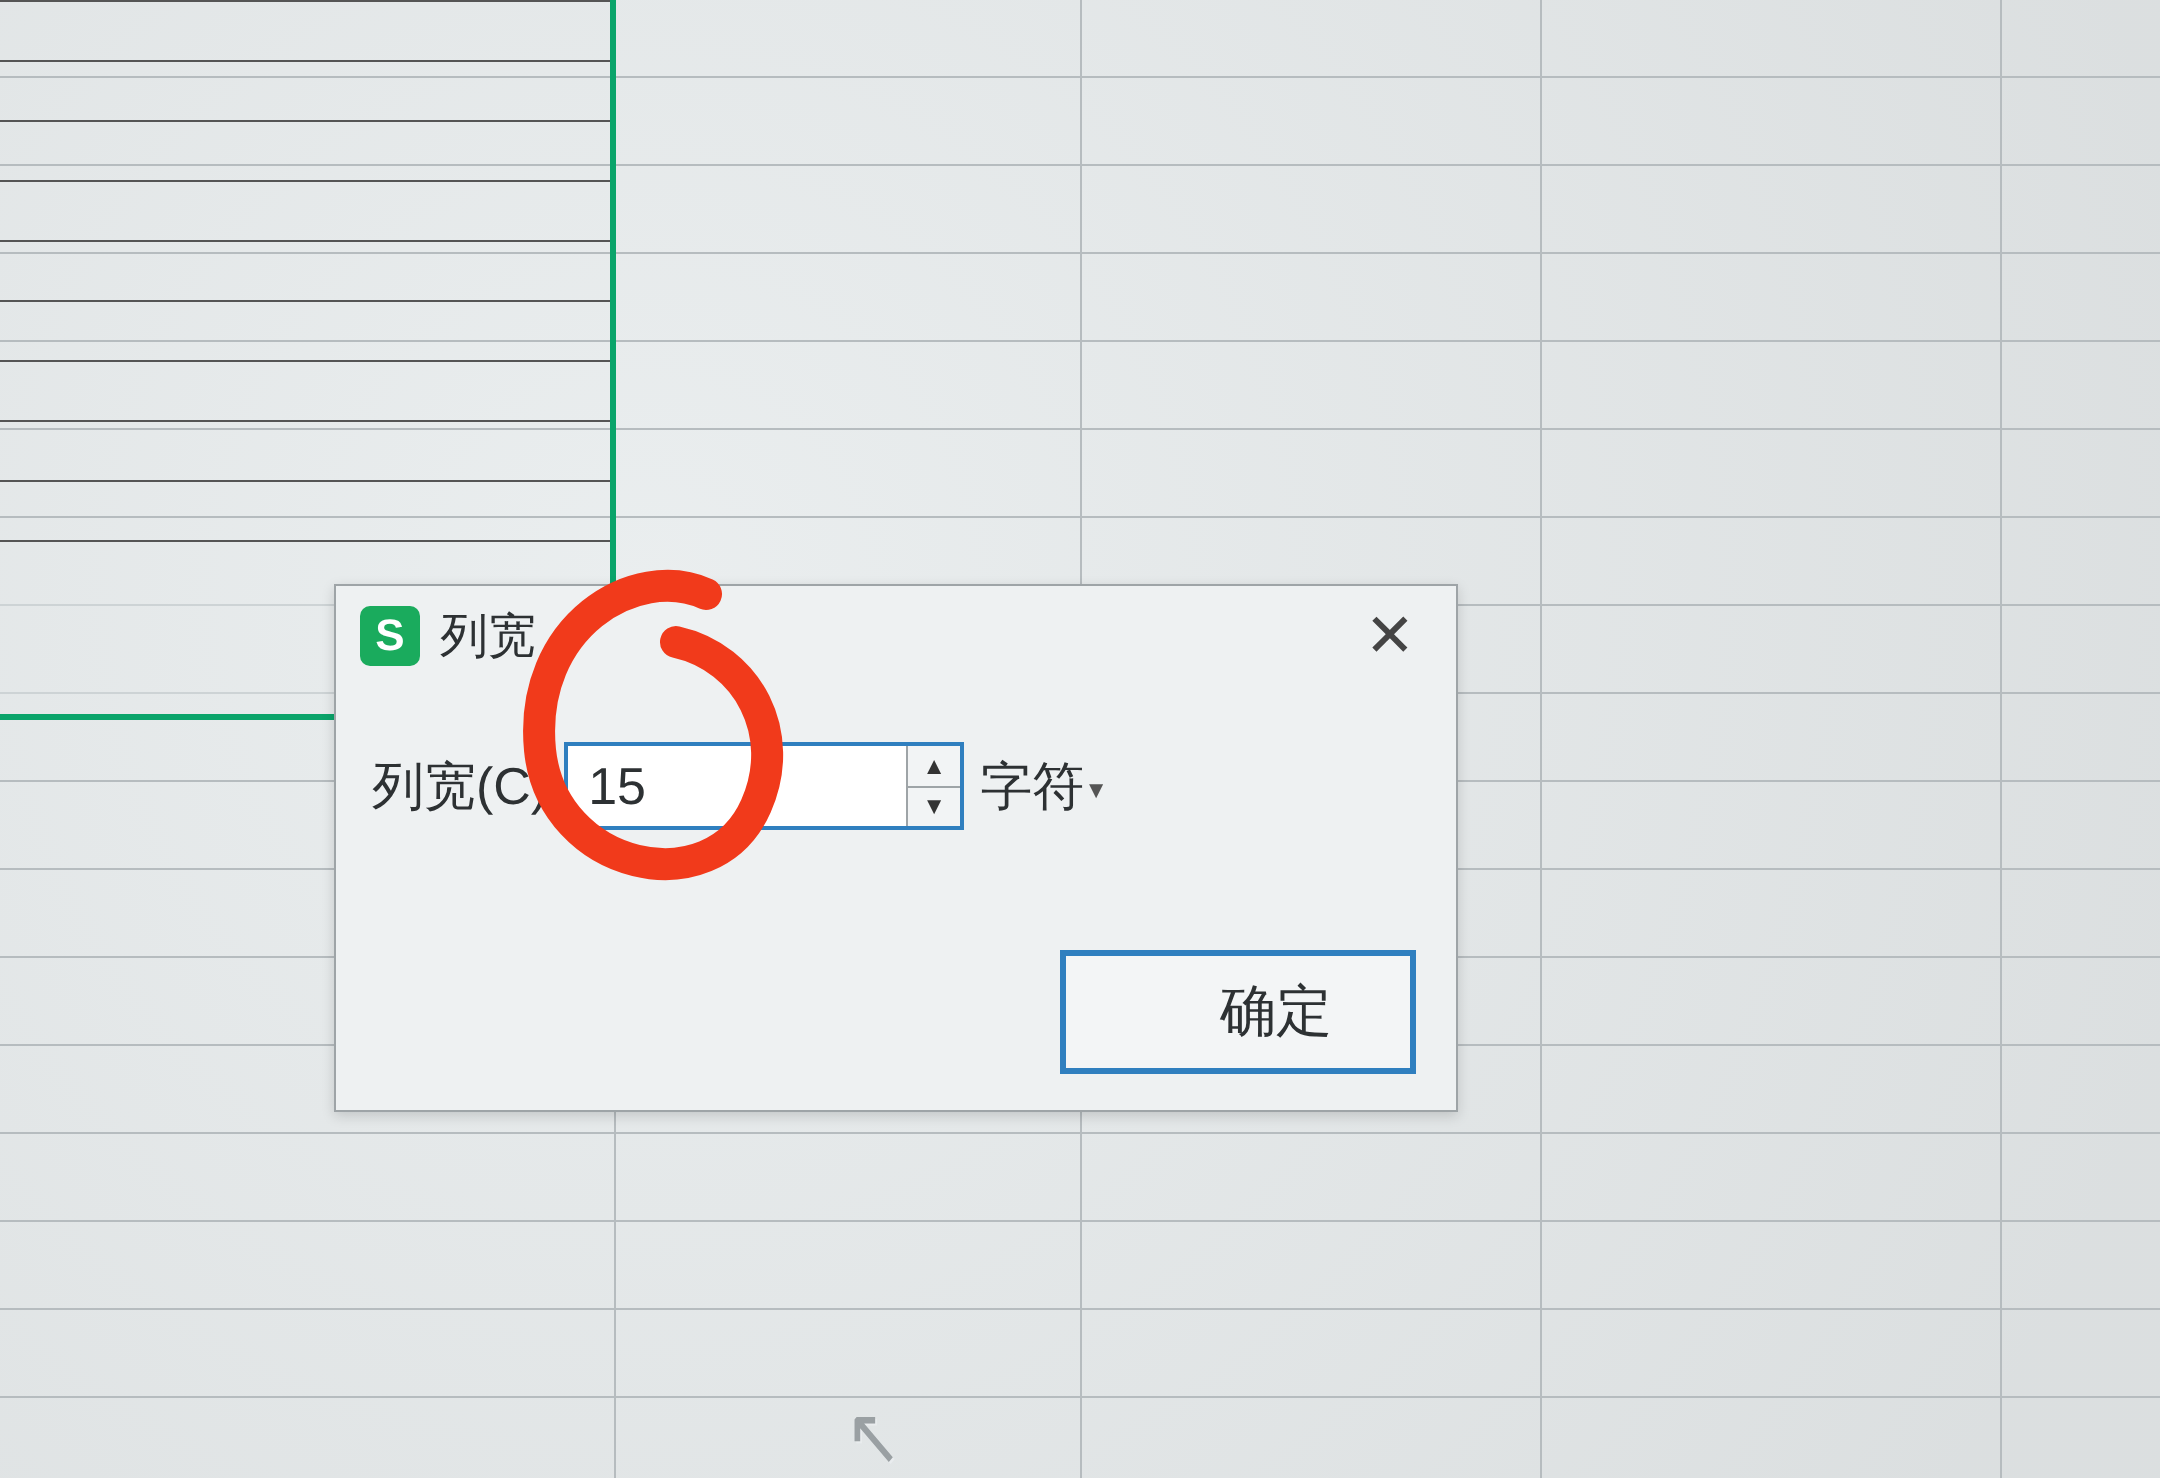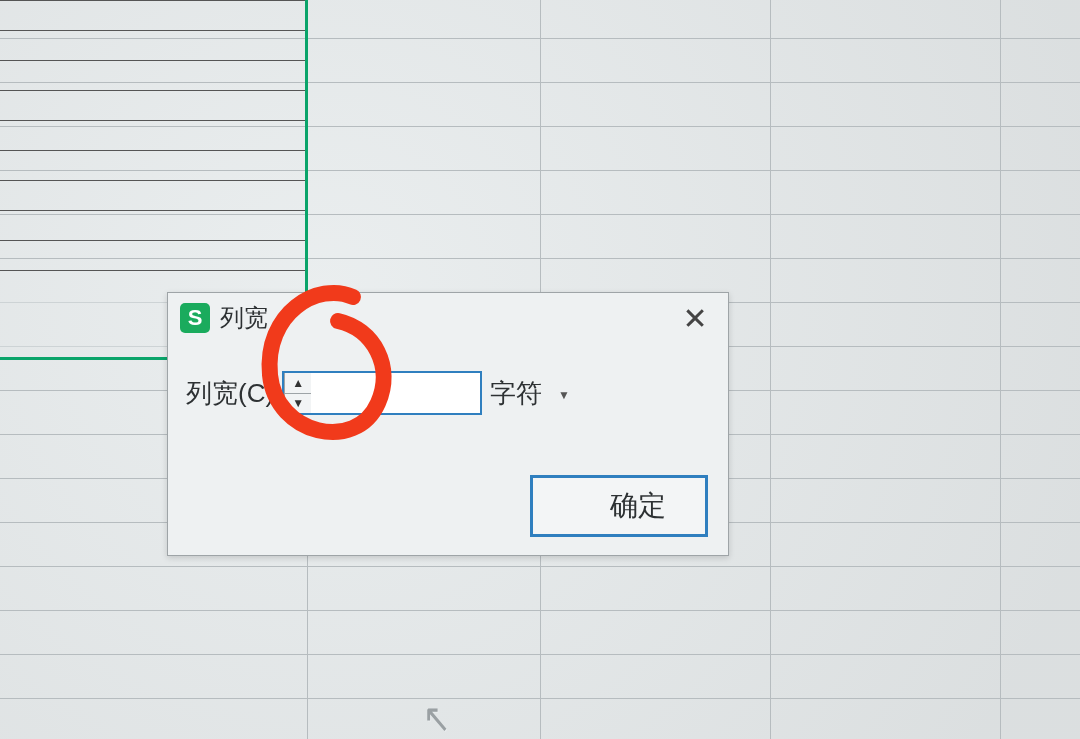--- a/index.html
+++ b/index.html
@@ -105,21 +105,21 @@
     flex:1;
     display:flex;align-items:center;justify-content:center;
     font-size:12px;color:#333;
     background:#f2f4f5;
     border-bottom:1px solid #9ea4a7;
     cursor:default;
     line-height:1;
   }
   .spinner .arrows div:last-child{border-bottom:none;}
   .unit{
-    display:flex;align-items:center;gap:16px;
+    display:flex;align-items:center;gap:0;
     font-size:26px;
     cursor:default;
   }
   .unit .drop{font-size:12px;color:#555;transform:translateY(2px);}
 
   .btn-row{
     position:absolute;left:0;right:0;bottom:18px;
     display:flex;justify-content:flex-end;gap:20px;
     padding:0 20px;
   }
@@ -203,20 +203,21 @@
 <div class="dialog">
   <div class="titlebar">
     <div class="app-icon">S</div>
     <div class="title-text">列宽</div>
     <div class="close-btn">✕</div>
   </div>
 
   <div class="body-row">
     <div class="field-label">列宽(C)</div>
     <div class="spinner">
+      <input type="text" value="15" style="">
       <div class="arrows">
         <div>▲</div>
         <div>▼</div>
       </div>
     </div>
     <div class="unit">
       <span>字符</span>
       <span class="drop">▼</span>
     </div>
   </div>

